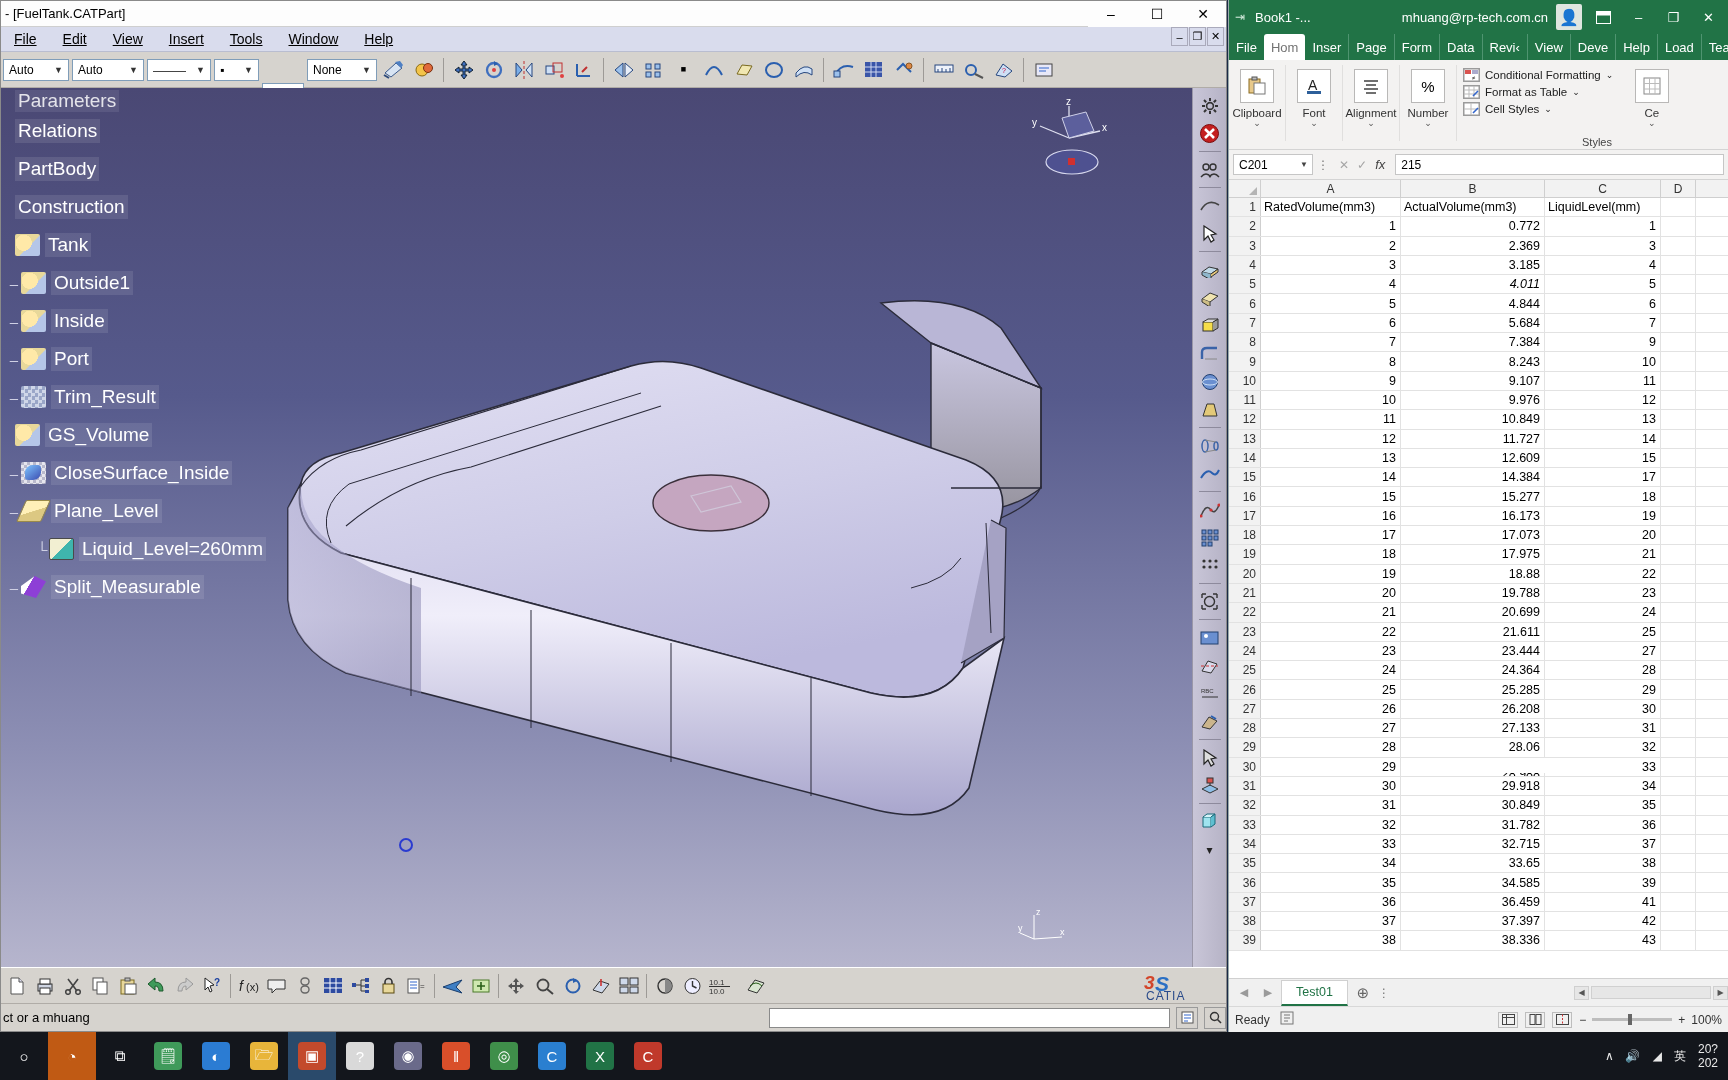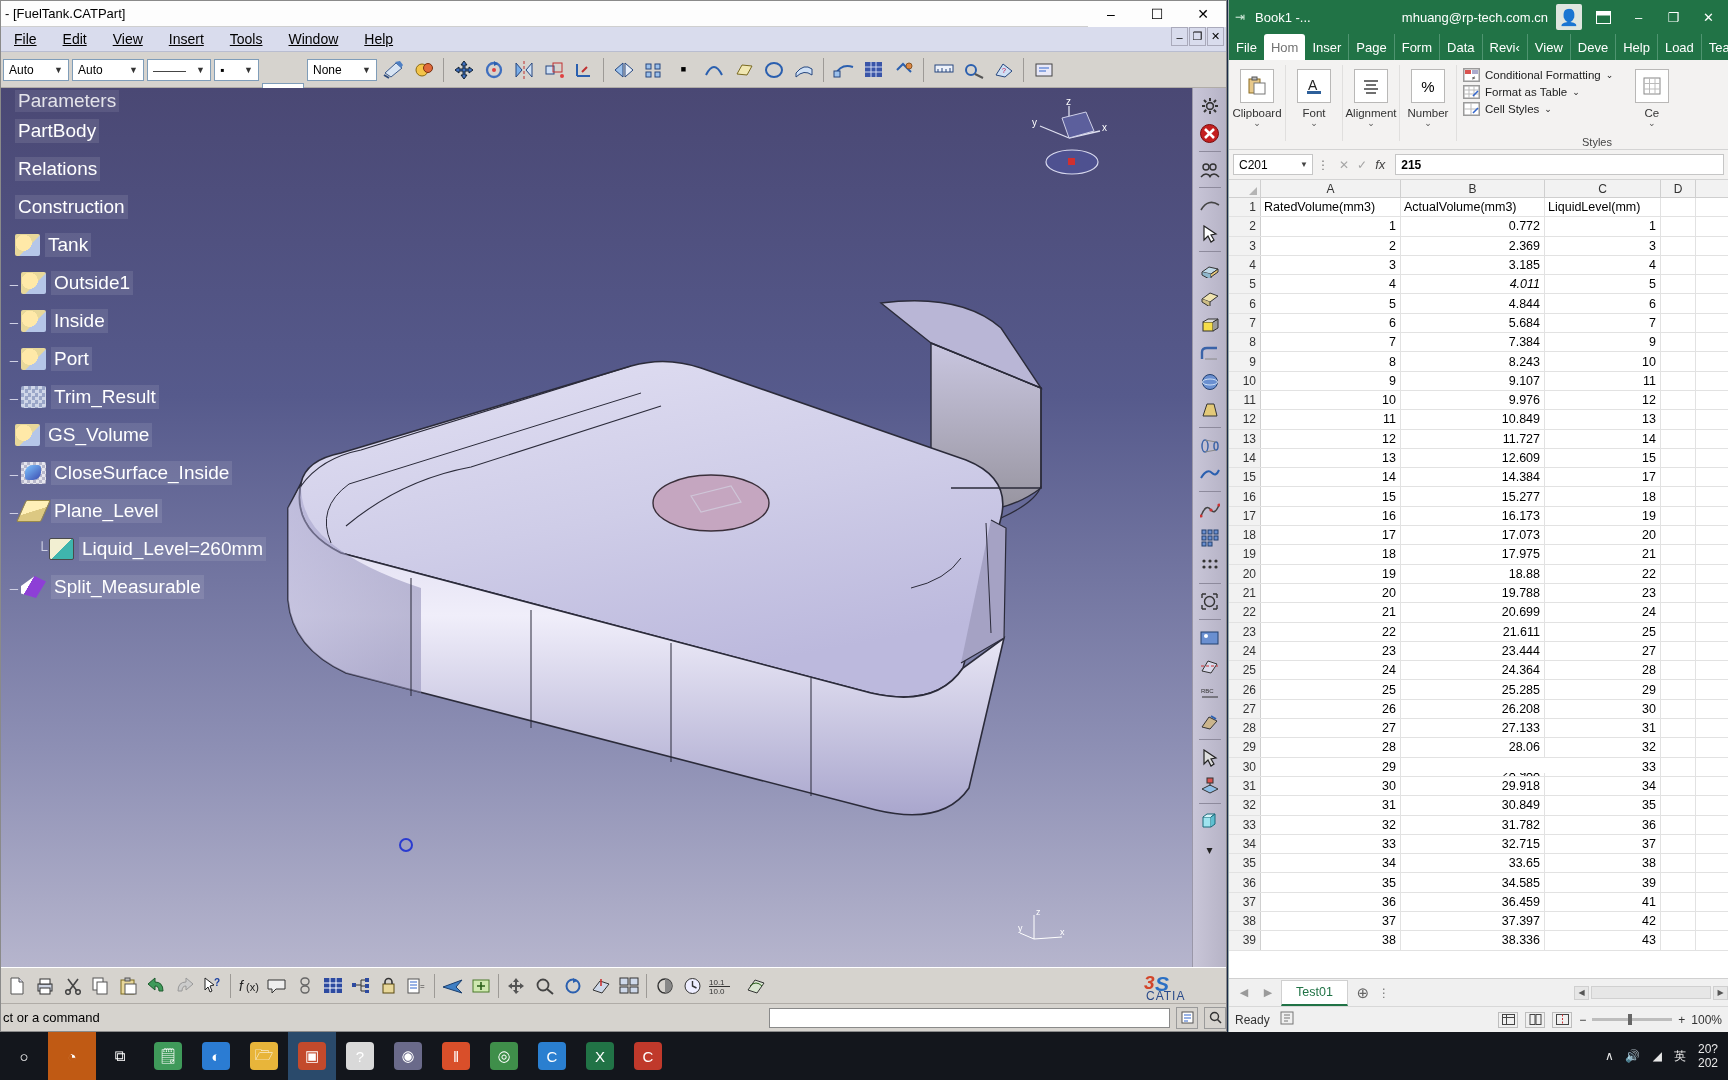--- a/index.html
+++ b/index.html
@@ -186,21 +186,21 @@
   .xl-formulabar {
     height:30px; background:#f3f2f1; display:flex; align-items:center; gap:4px;
     padding:0 4px; border-bottom:1px solid #d4d4d4;
   }
   .namebox { width:80px; height:21px; background:#fff; border:1px solid #c6c6c6;
     font-size:12px; display:flex; align-items:center; padding-left:5px; position:relative;}
   .namebox .ar { position:absolute; right:4px; font-size:8px; color:#444; }
   .fb-btns { display:flex; gap:8px; padding:0 6px; font-size:12px; color:#a6a6a6; align-items:center;}
   .fb-btns .fx { font-style:italic; color:#444; font-size:13px;}
   .fbinput { flex:1; height:21px; background:#fff; border:1px solid #c6c6c6;
-    font-size:12px; display:flex; align-items:center; padding-left:5px;font-weight:bold; }
+    font-size:12px; display:flex; align-items:center; padding-left:5px; }
   .dots { color:#777; font-size:12px; }
 
   
   .xl-grid { flex:1; overflow:hidden; position:relative; background:#fff; display:flex; flex-direction:column;}
   .colhead { display:flex; height:18px; background:#f2f2f2; border-bottom:1px solid #cfcfcf; font-size:12px;}
   .colhead .corner { width:32px; border-right:1px solid #cfcfcf; position:relative; background:#f2f2f2;}
   .colhead .corner:after { content:""; position:absolute; right:3px; bottom:2px;
      border-left:8px solid transparent; border-bottom:8px solid #b5b5b5; }
   .colhead .ch { border-right:1px solid #cfcfcf; display:flex; align-items:center; justify-content:center; color:#333;}
   .rows { flex:1; overflow:hidden; }
@@ -534,25 +534,25 @@
       <text x="0" y="26" font-size="9" fill="#fff">y</text>
     </svg>
 
     <div class="tree" id="tree-root">
         <div class="tnode" style="height: 22px; overflow: hidden; opacity: 0.85;">
           <span class="conn"></span>
           <span class="tlabel">Parameters</span>
         </div>
         <div class="tnode">
           <span class="conn"></span>
-          <span class="tlabel">PartBody</span>
+          <span class="tlabel">Relations</span>
         </div>
         <div class="tnode">
           <span class="conn"></span>
-          <span class="tlabel">Relations</span>
+          <span class="tlabel">PartBody</span>
         </div>
         <div class="tnode">
           <span class="conn"></span>
           <span class="tlabel">Construction</span>
         </div>
         <div class="tnode">
           <span class="conn"></span>
           <span class="tico ico-surf"></span>
           <span class="tlabel">Tank</span>
         </div>
@@ -969,21 +969,21 @@
     <div style="margin-left:auto; display:flex; align-items:center; padding-right:10px">
       <svg width="72" height="32" viewBox="0 0 72 32">
         <text x="2" y="19" font-size="19" font-style="italic" fill="#d3452a" font-weight="bold">3</text>
         <text x="13" y="21" font-size="21" font-style="italic" fill="#2a6fc4" font-weight="bold">S</text>
         <text x="4" y="30" font-size="12" fill="#2a4a8a" letter-spacing="1">CATIA</text>
       </svg>
     </div>
   </div>
 
   <div class="cat-status">
-    <span style="min-width:200px">ct or a command</span>
+    <span style="min-width:200px">ct or a mhuang</span>
     <div class="cmdbox"></div>
     <div class="sbtn">
       <svg width="13" height="13" viewBox="0 0 13 13">
           <rect x="1" y="1" width="11" height="11" fill="#fff" stroke="#555"></rect>
           <path d="M3 4 h7 M3 7 h7 M3 10 h4" stroke="#36c"></path>
         </svg>
     </div>
     <div class="sbtn">
       <svg width="13" height="13" viewBox="0 0 13 13">
           <circle cx="5.5" cy="5.5" r="4" fill="none" stroke="#333" stroke-width="1.4"></circle>

